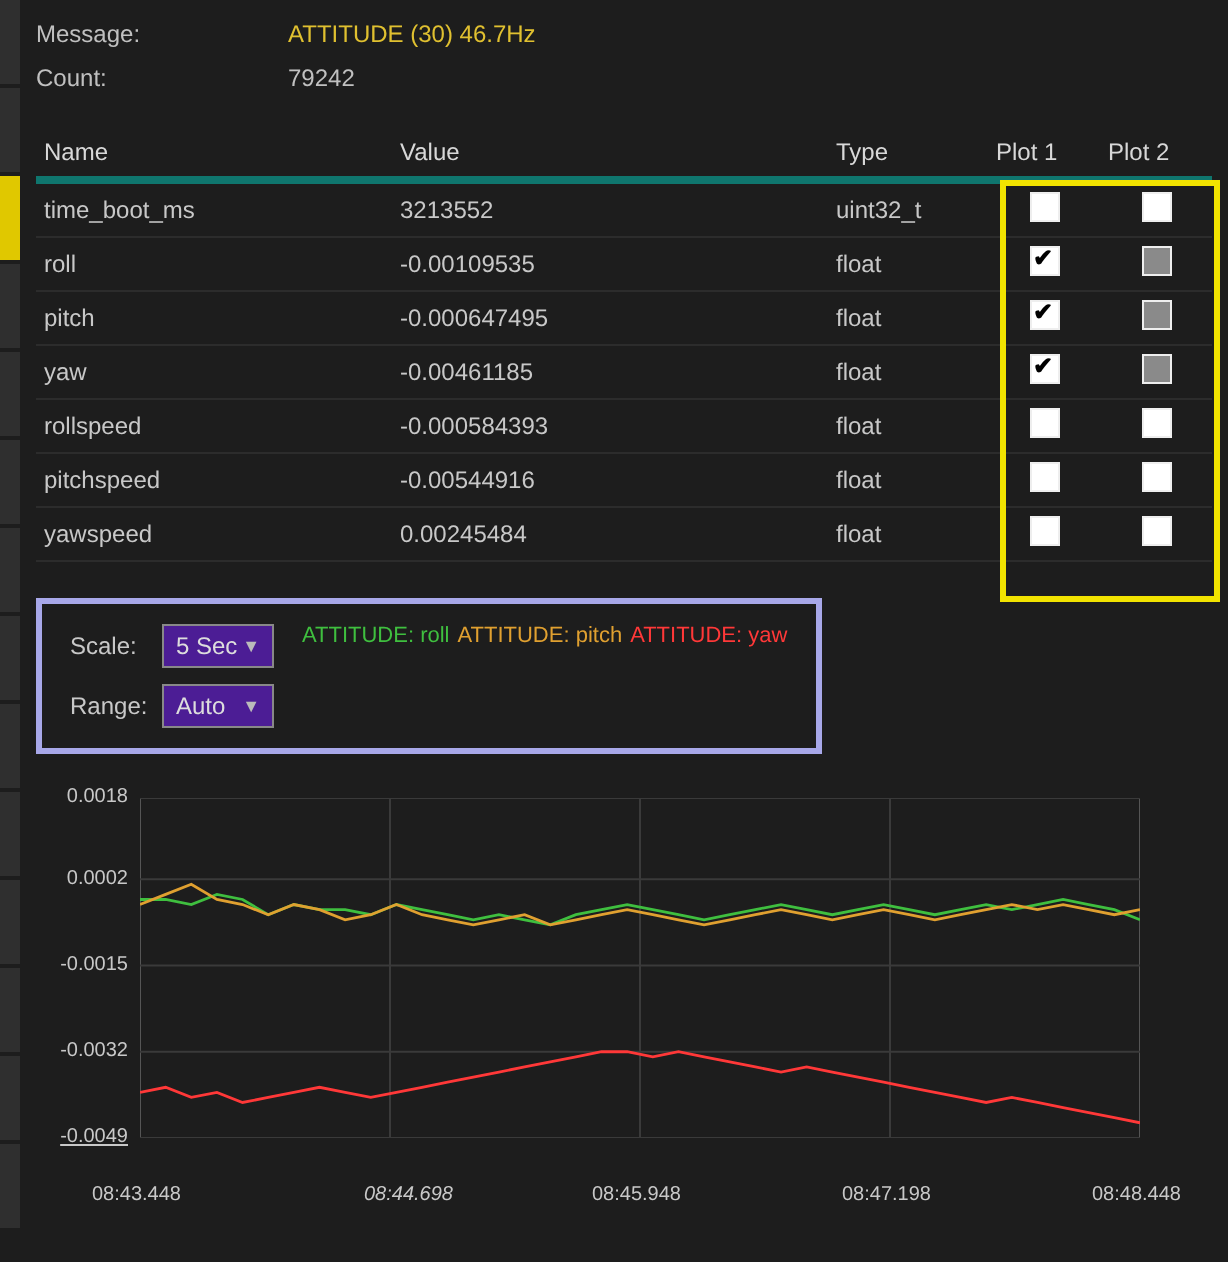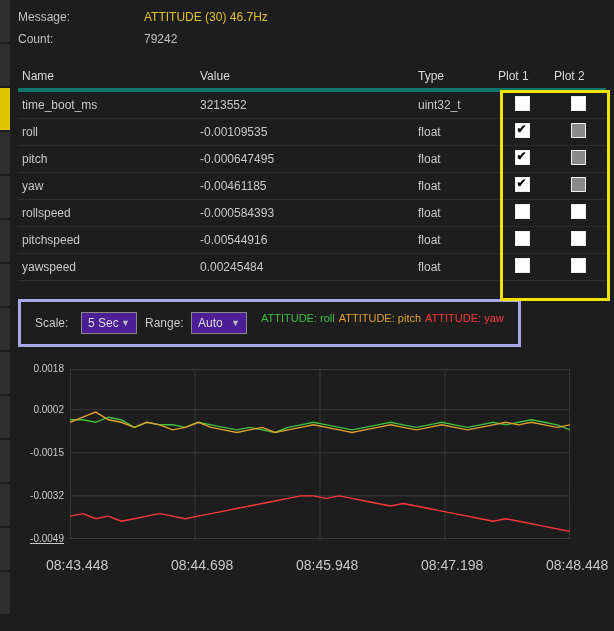--- a/index.html
+++ b/index.html
@@ -15,33 +15,33 @@
 table.grid{width:100%;border-collapse:collapse;margin-top:14px}
 table.grid th{text-align:left;font-weight:400;color:#d8d8d8;border-bottom:4px solid #0f766e;padding:5px 4px}
 table.grid td{border-bottom:1px solid #2c2c2c;padding:4px 4px;color:#c8c8c8}
 .plothdr{text-align:center}
 .chkcell{text-align:center}
 .chk{display:inline-block;width:15px;height:15px;border:1px solid #eee;background:#fff;box-sizing:border-box;position:relative;cursor:pointer}
 .chk.on::after{content:"✔";color:#000;position:absolute;left:1px;top:-2px;font-size:12px;font-weight:bold}
 .chk.grey{background:#8a8a8a}
 .ybox{position:absolute;right:4px;top:90px;width:104px;height:205px;border:3px solid #f2e300;pointer-events:none}
 .controls{margin-top:18px;border:3px solid #a8a8e9;display:inline-flex;align-items:flex-start;padding:10px 14px}
-.ctl-left{display:flex;flex-direction:row;gap:8px}
+.ctl-left{display:flex;flex-direction:column;gap:8px}
 .ctl-row{display:flex;align-items:center}
 .ctl-lab{width:46px}
 .sel{border:1px solid #888;background:#4c1d95;color:#ddd;height:22px;width:56px;display:flex;align-items:center;justify-content:space-between;padding:0 6px;box-sizing:border-box;cursor:pointer}
 .sel .arr{font-size:9px;color:#bbb}
 .leg{margin-left:14px;display:flex;flex-direction:row;gap:4px;font-size:11px}
 .leg .r{color:#3fbf3f}
 .leg .p{color:#e0a030}
 .leg .y{color:#ff3838}
 .chartarea{position:relative;margin-top:16px;height:210px}
 .chartarea .ylab{position:absolute;left:8px;font-size:10px;color:#c8c8c8;text-align:right;width:38px}
 .chartarea svg{position:absolute;left:52px;top:6px}
-.chartarea .xlab{position:absolute;bottom:0;font-size:14px;color:#c8c8c8}
+.chartarea .xlab{position:absolute;bottom:0;font-size:10px;color:#c8c8c8}
 </style>
 </head>
 <body>
 
 <div class="wrap">
   <div class="side" id="sidetabs">
       <div class="tab"></div>
       <div class="tab"></div>
       <div class="tab act"></div>
       <div class="tab"></div>
@@ -155,21 +155,21 @@
       </div>
     </div>
 
     <div class="chartarea" id="chartarea">
         <div class="ylab" style="top: 0px;">0.0018</div>
         <div class="ylab" style="top: 40.597px;">0.0002</div>
         <div class="ylab" style="top: 83.7313px;">-0.0015</div>
         <div class="ylab" style="top: 126.866px;">-0.0032</div>
         <div class="ylab" style="top: 170px; text-decoration: underline;">-0.0049</div>
         <div class="xlab" style="left: 28px;">08:43.448</div>
-        <div class="xlab" style="left: 153px;">08:44.698</div>
+        <div class="xlab" style="left: 164px; font-style: italic;">08:44.698</div>
         <div class="xlab" style="left: 278px;">08:45.948</div>
         <div class="xlab" style="left: 403px;">08:47.198</div>
         <div class="xlab" style="left: 528px;">08:48.448</div>
         <svg width="500" height="170">
           <rect x="0" y="0" width="500" height="170" fill="none" stroke="#555"></rect>
           <line x1="125" y1="0" x2="125" y2="170" stroke="#3a3a3a"></line>
           <line x1="250" y1="0" x2="250" y2="170" stroke="#3a3a3a"></line>
           <line x1="375" y1="0" x2="375" y2="170" stroke="#3a3a3a"></line>
           <line x1="0" y1="0" x2="500" y2="0" stroke="#3a3a3a"></line>
           <line x1="0" y1="40.597014925373145" x2="500" y2="40.597014925373145" stroke="#3a3a3a"></line>

